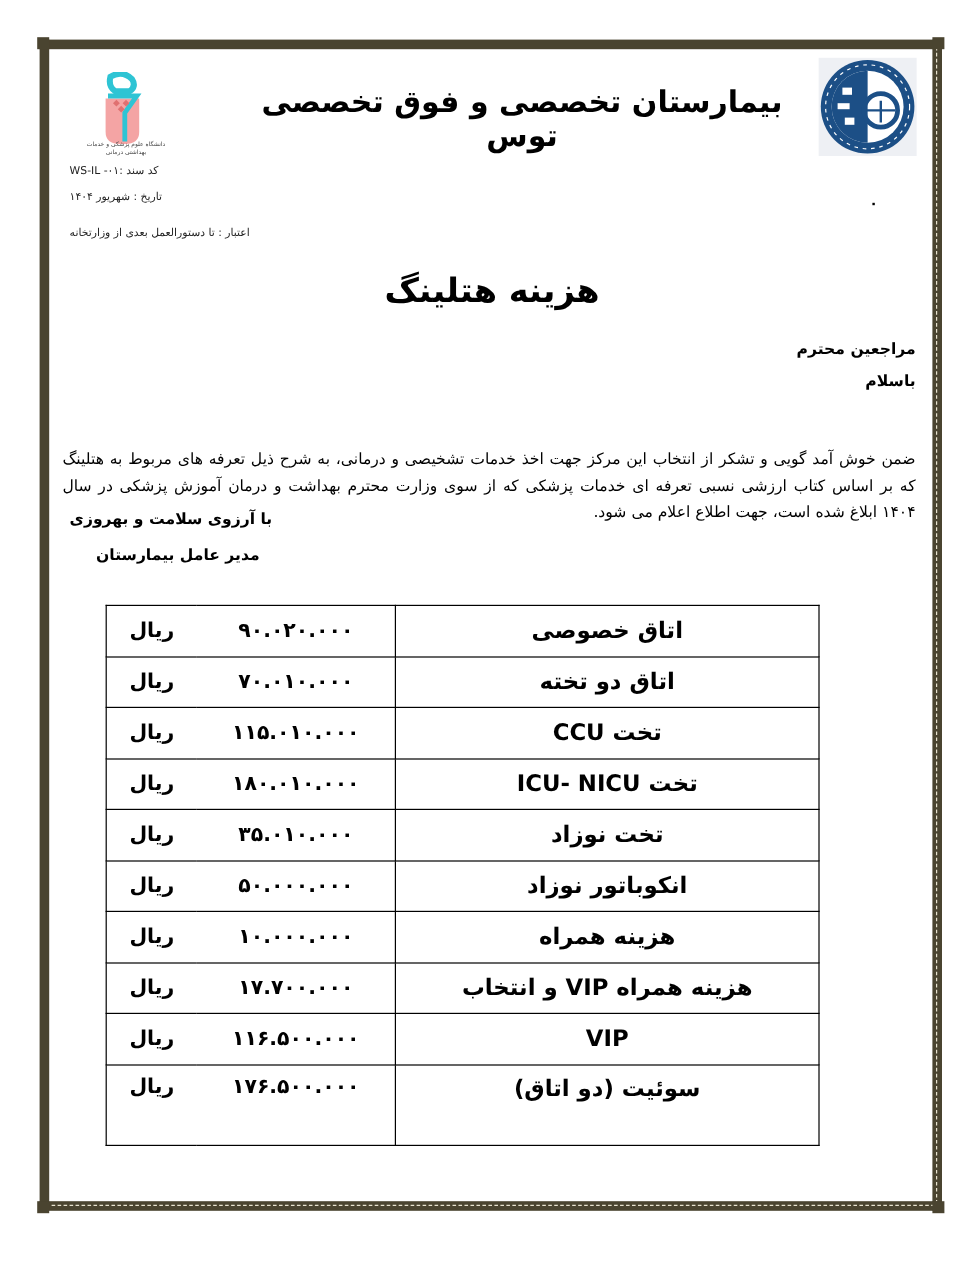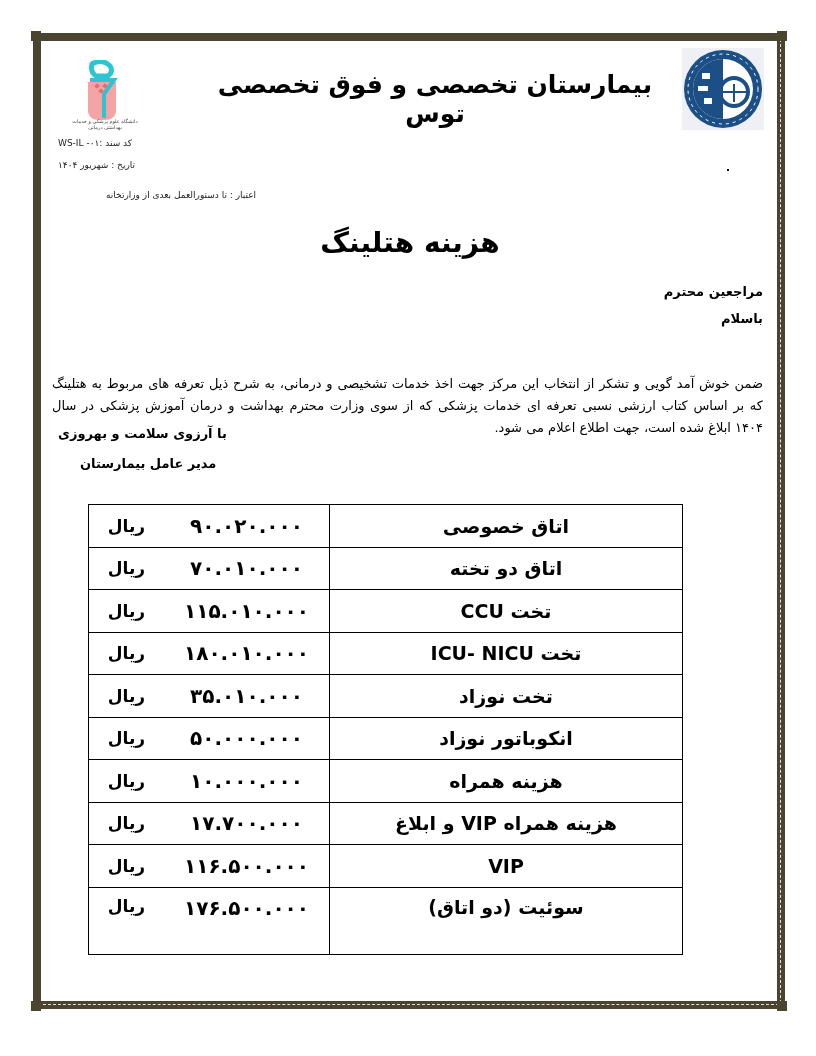--- a/index.html
+++ b/index.html
@@ -28,21 +28,21 @@
   .subtitle { position: absolute; left: 300px; top: 226px; width: 220px; text-align: center; direction: rtl;
               font-weight: bold; font-size: 28px; }
   .body-text { position: absolute; left: 52px; width: 711px; direction: rtl; text-align: justify; font-size: 13px; line-height: 22px; margin-top: 37px; }
   .bold-line { position: absolute; direction: rtl; font-weight: bold; font-size: 13px; white-space: nowrap; }
 
   table.fees { position: absolute; left: 88px; top: 504px; width: 595px; border-collapse: collapse;
                border: 1px solid #0f766e; direction: ltr; }
   table.fees td { border: 1px solid #000; height: 41.5px; padding: 0; vertical-align: middle; }
   table.fees tr.last td { height: 58px; vertical-align: top; padding-top: 8px; }
   td.unit { width: 75px; text-align: center; font-weight: bold; font-size: 17px; direction: rtl; border-right: none !important; }
-  td.amount { width: 165px; text-align: center; font-weight: bold; font-size: 20px; border-left: none !important; letter-spacing: 0.5px; }
+  td.amount { width: 165px; text-align: center; font-weight: bold; font-size: 17px; border-left: none !important; letter-spacing: 0.5px; }
   td.item { text-align: center; direction: rtl; font-weight: bold; font-size: 19px; }
 </style>
 </head>
 <body>
 
 <div class="frame">
   <div class="b-top"></div>
   <div class="b-left"></div>
   <div class="b-right"></div>
   <div class="b-bottom"></div>
@@ -72,21 +72,21 @@
   <rect x="22" y="50" width="8" height="6" fill="#ffffff"></rect>
   <circle cx="52" cy="44" r="14" fill="none" stroke="#1c4f86" stroke-width="4"></circle>
   <path d="M40 44 L64 44 M52 36 L52 54" stroke="#1c4f86" stroke-width="2"></path>
   <circle cx="41" cy="41" r="35" fill="none" stroke="#ffffff" stroke-width="1" stroke-dasharray="3 4"></circle>
 </svg>
 
 <div class="title">بیمارستان تخصصی و فوق تخصصی توس</div>
 
 <div class="meta" style="top:138px;">کد سند :۰۱- WS-IL</div>
 <div class="meta" style="top:160px;">تاریخ : شهریور ۱۴۰۴</div>
-<div class="meta" style="top:190px;margin-left:48px;">اعتبار : تا دستورالعمل بعدی از وزارتخانه</div>
+<div class="meta" style="top:190px;">اعتبار : تا دستورالعمل بعدی از وزارتخانه</div>
 <div class="dot"></div>
 
 <div class="subtitle">هزینه هتلینگ</div>
 
 <div class="bold-line" style="right:53px; top:284px;">مراجعین محترم</div>
 <div class="bold-line" style="right:53px; top:311px;">باسلام</div>
 <div class="body-text" style="top:336px;">ضمن خوش آمد گویی و تشکر از انتخاب این مرکز جهت اخذ خدمات تشخیصی و درمانی، به شرح ذیل تعرفه های مربوط به هتلینگ که بر اساس کتاب ارزشی نسبی تعرفه ای خدمات پزشکی که از سوی وزارت محترم بهداشت و درمان آموزش پزشکی در سال ۱۴۰۴ ابلاغ شده است، جهت اطلاع اعلام می شود.</div>
 <div class="bold-line" style="left:58px; top:426px;">با آرزوی سلامت و بهروزی</div>
 <div class="bold-line" style="left:80px; top:456px;">مدیر عامل بیمارستان</div>
 
@@ -123,21 +123,21 @@
       <td class="item">انکوباتور نوزاد</td>
     </tr>
     <tr>
       <td class="unit">ریال</td>
       <td class="amount">۱۰.۰۰۰.۰۰۰</td>
       <td class="item">هزینه همراه</td>
     </tr>
     <tr>
       <td class="unit">ریال</td>
       <td class="amount">۱۷.۷۰۰.۰۰۰</td>
-      <td class="item">هزینه همراه VIP و ابلاغ</td>
+      <td class="item">هزینه همراه VIP و انتخاب</td>
     </tr>
     <tr>
       <td class="unit">ریال</td>
       <td class="amount">۱۱۶.۵۰۰.۰۰۰</td>
       <td class="item">VIP</td>
     </tr>
     <tr class="last">
       <td class="unit">ریال</td>
       <td class="amount">۱۷۶.۵۰۰.۰۰۰</td>
       <td class="item">سوئیت (دو اتاق)</td>

